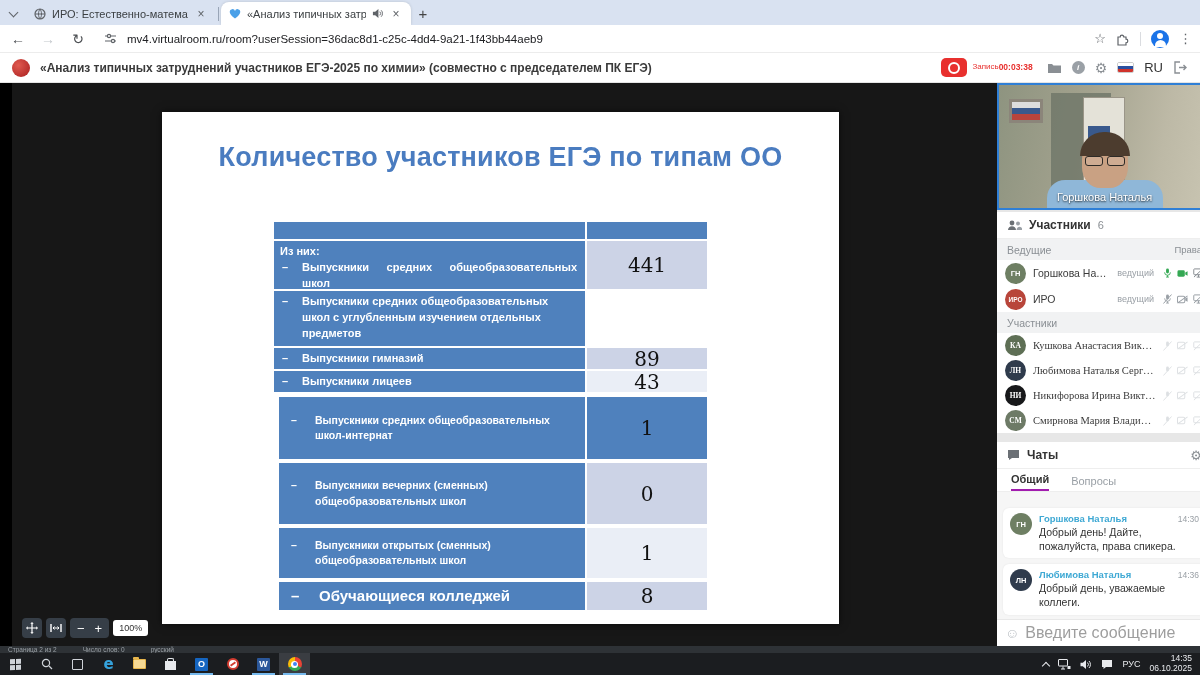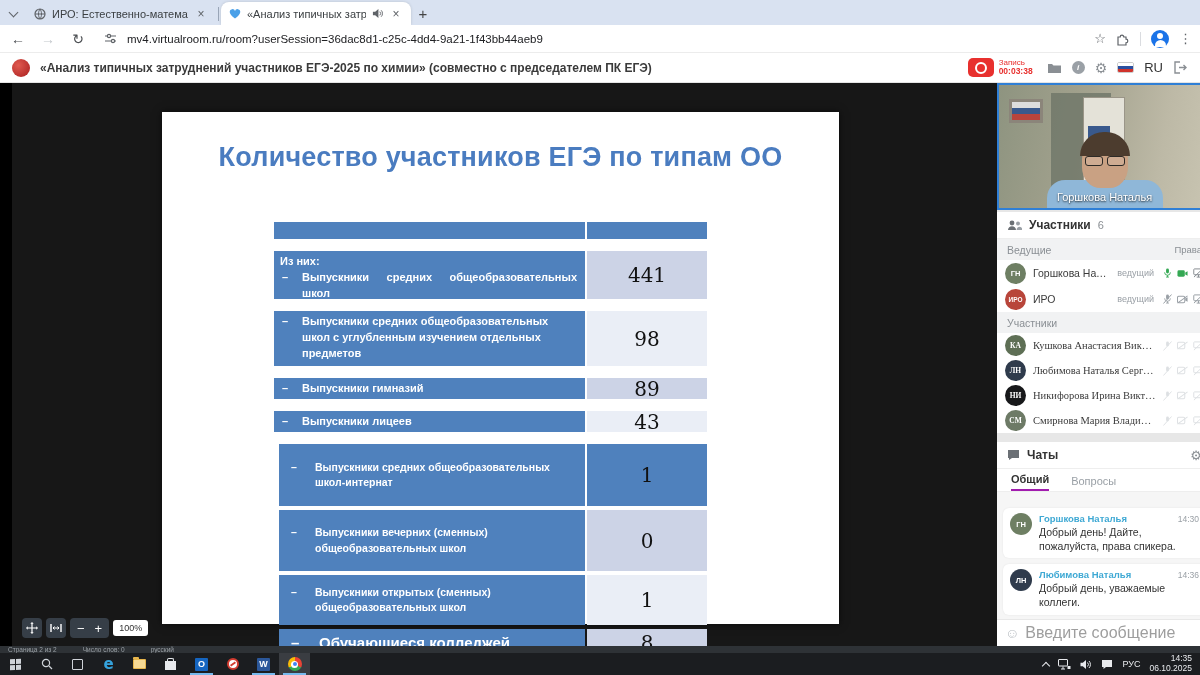--- a/index.html
+++ b/index.html
@@ -32,37 +32,37 @@
   .avatar-btn::after { content:""; position:absolute; left:3.5px; top:10px; width:11px; height:7px; border-radius:6px 6px 0 0; background:#fff; }
   .vsep { width:1px; height:14px; background:#dadce0; }
 
   
   .webhdr { position:absolute; left:0; top:53px; width:1200px; height:30px; background:#fff; display:flex; align-items:center; padding:0 12px; gap:10px; border-bottom:1px solid #e4e4e4; }
   .iro-logo { width:18px; height:18px; border-radius:50%; background:radial-gradient(circle at 35% 35%, #e05a50, #a91e1e); flex:0 0 auto; }
   .webtitle { font-size:12px; color:#3a3a3a; font-weight:bold; flex:1; white-space:nowrap; overflow:hidden; }
   .rec { display:flex; align-items:center; gap:5px; margin-right:4px; }
   .rec-btn { width:26px; height:19px; border-radius:5px; background:#e8302e; position:relative; }
   .rec-btn::before { content:""; position:absolute; left:7px; top:3.5px; width:8px; height:8px; border:2px solid #fff; border-radius:50%; }
-  .rec-txt { display:flex; flex-direction:column; line-height:1.05; }
+  .rec-txt { display:flex; flex-direction:row; line-height:1.05; }
   .rec-lbl { font-size:8px; color:#e8302e; }
   .rec-time { font-size:8.5px; color:#e8302e; font-weight:bold; }
   .hdr-ico { color:#8a8f94; font-size:14px; display:flex; align-items:center; }
   .infocircle { width:13px; height:13px; border-radius:50%; background:#9aa0a6; color:#fff; font-size:8px; font-weight:bold; display:flex; align-items:center; justify-content:center; font-style:italic; }
   .flag { width:17px; height:11px; border-radius:2px; overflow:hidden; display:flex; flex-direction:column; border:0.5px solid #ccc; }
   .flag i { flex:1; } .flag .w { background:#fff; } .flag .b { background:#2a4fa0; } .flag .r { background:#d0332c; }
   .lang-ru { font-size:13px; color:#333; }
 
   
   .main { position:absolute; left:12px; top:83px; width:1200px; height:563px; display:flex; }
   .stage { width:985px; height:563px; background:#171717; position:relative; }
   .slide { position:absolute; left:150px; top:29px; width:677px; height:512px; background:#fff; box-shadow:0 0 8px rgba(0,0,0,.6); }
   .slide-title { margin-top:30px; text-align:center; font-size:27px; font-weight:bold; color:#4a7cc0; letter-spacing:0.2px; }
 
   .tbl { position:absolute; left:112px; top:110px; width:433px; }
-  .trow { display:flex; margin-bottom:12px; }
+  .trow { display:flex; margin-bottom:2px; }
   .tlabel { width:311px; background:#4f81bd; color:#fff; font-size:11px; font-weight:bold; padding:3px 8px 3px 6px; line-height:1.45; }
   .tval { width:120px; margin-left:2px; display:flex; align-items:center; justify-content:center; font-family:"DejaVu Serif", serif; font-size:20px; color:#111; }
   .bg-a { background:#ccd3e6; } .bg-b { background:#eaeef6; }
   .hdr-row .tlabel, .hdr-row .tval { height:17px; padding:0; background:#4f81bd; }
   .dash { display:inline-block; width:22px; padding-left:2px; }
   .lblline { display:flex; }
   .lbltext { flex:1; }
   .just .lbltext { text-align:justify; }
   .inset { margin-left:5px; margin-top:5px; width:428px; }
   .inset .tlabel { width:306px; font-size:10.5px; padding-left:10px; }
@@ -258,21 +258,20 @@
             </div>
             <div class="tval bg-a">441</div>
           </div>
           <div class="trow" style="height:55px">
             <div class="tlabel">
                 <div class="lblline">
                   <span class="dash">–</span>
                   <span class="lbltext">Выпускники средних общеобразовательных школ с углубленным изучением отдельных предметов</span>
                 </div>
               </div>
-            <div class="tval bg-b">98</div>
           </div>
           <div class="trow" style="height:21px">
             <div class="tlabel">
                 <div class="lblline">
                   <span class="dash">–</span>
                   <span class="lbltext">Выпускники гимназий</span>
                 </div>
               </div>
             <div class="tval bg-a">89</div>
           </div>

